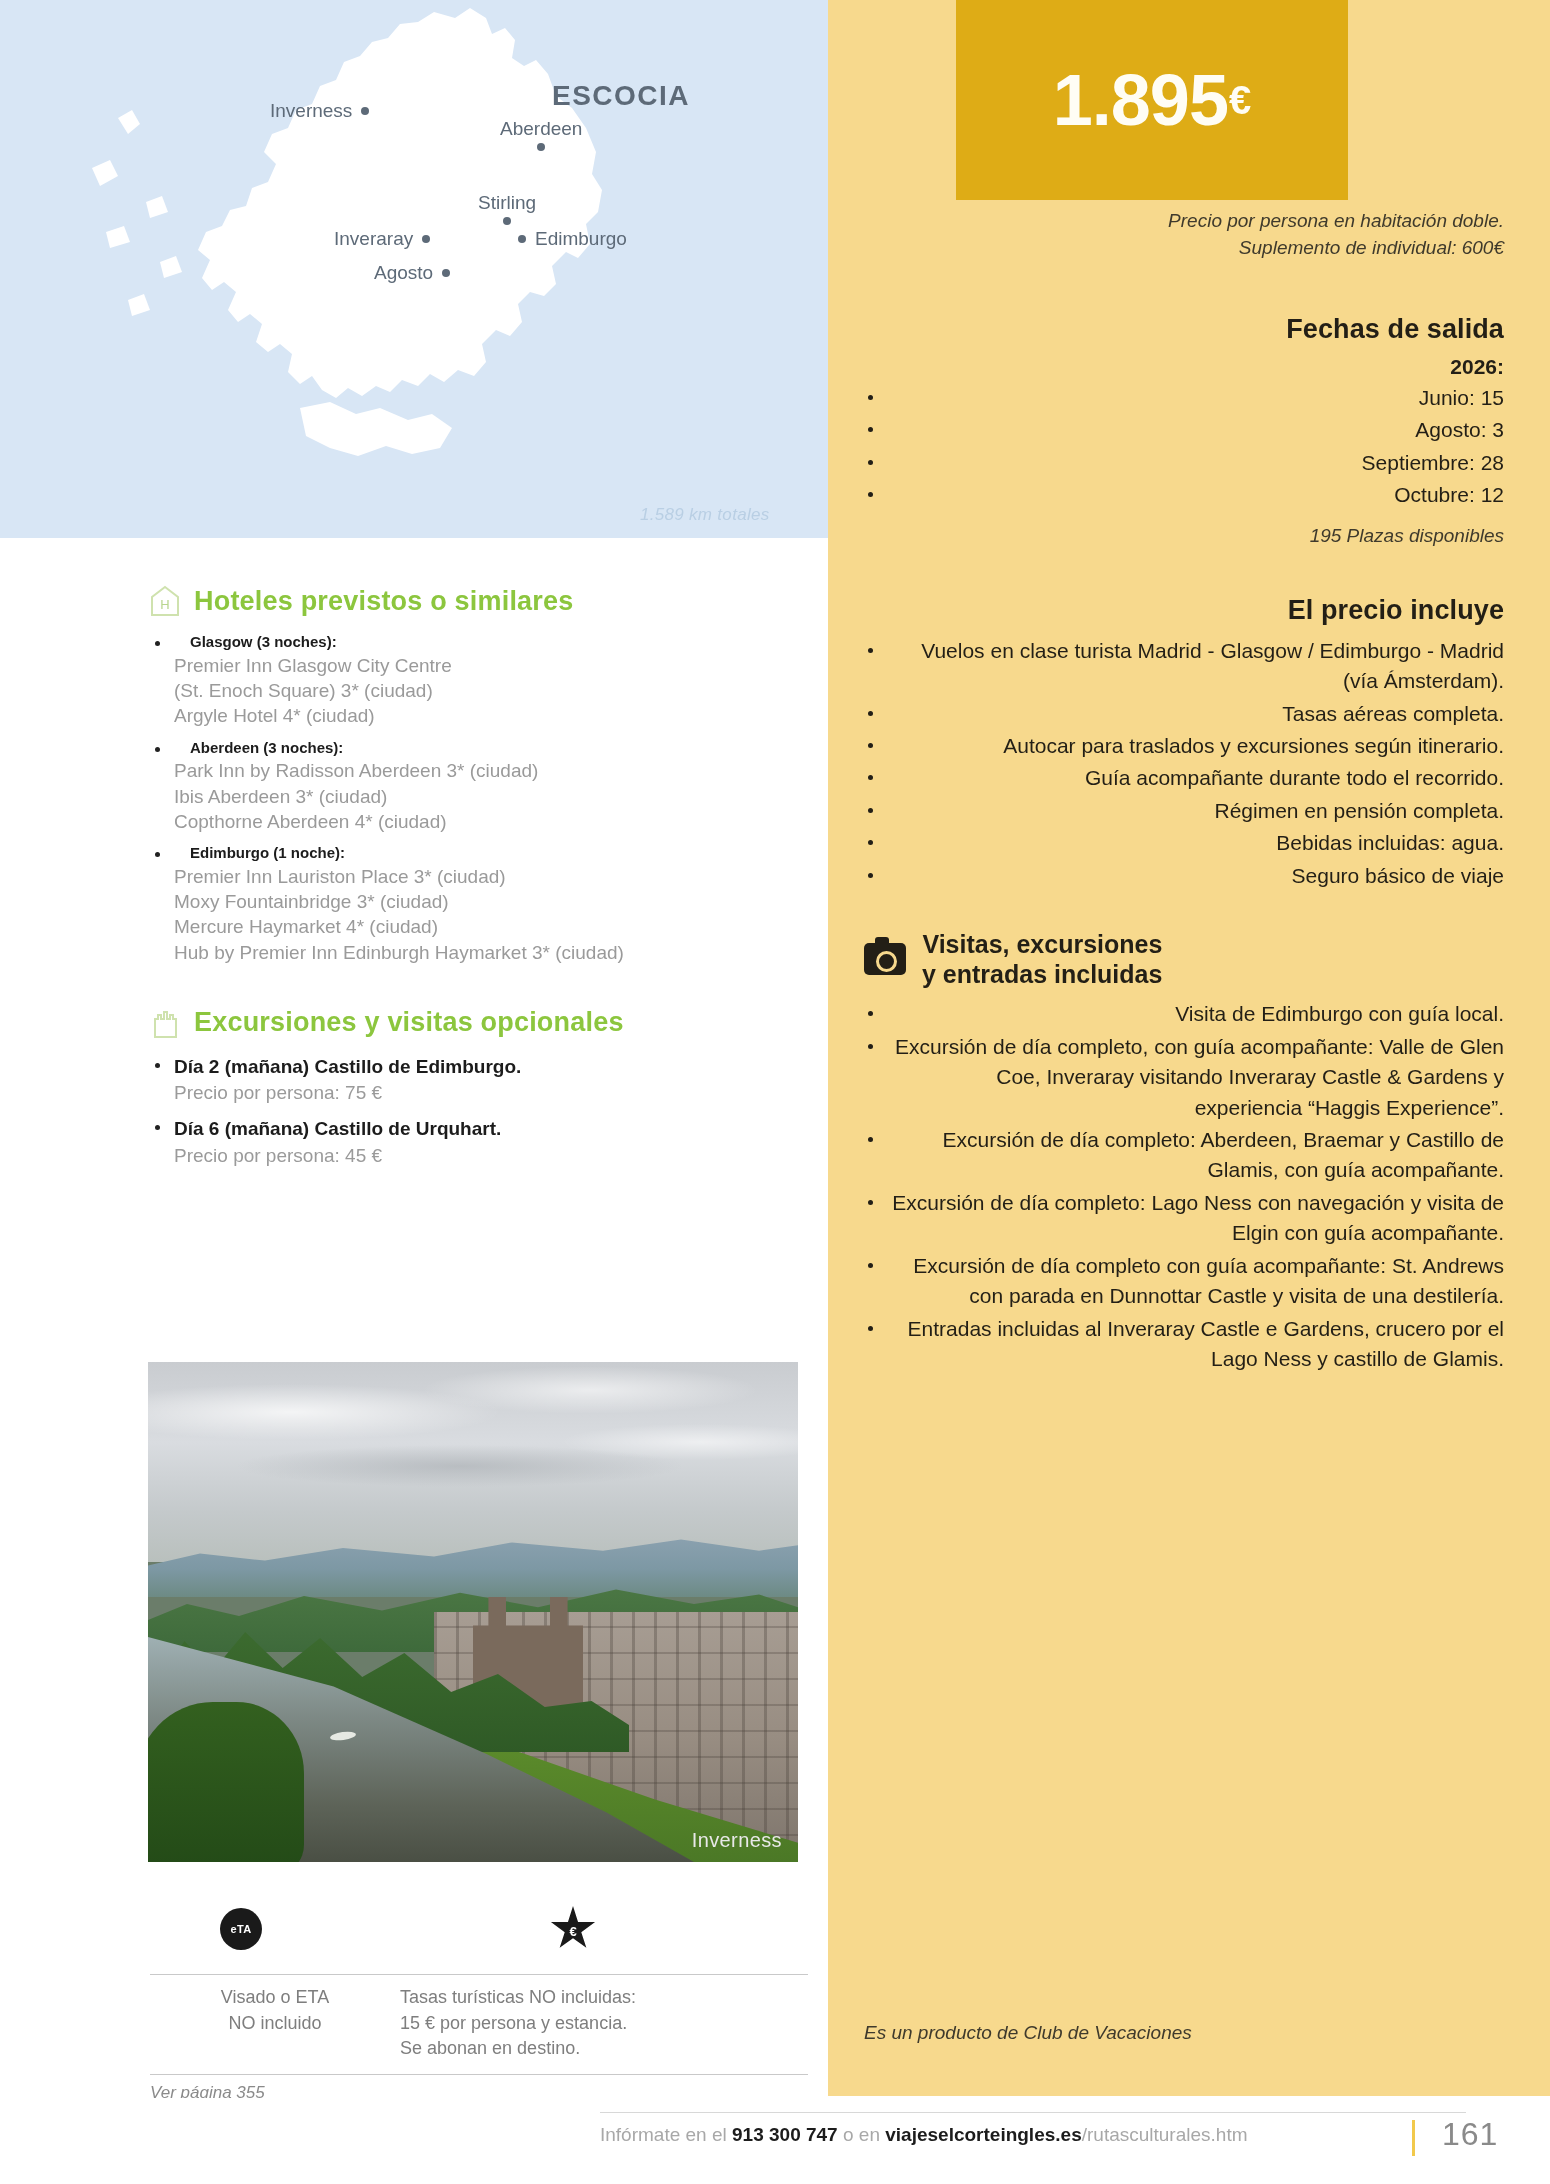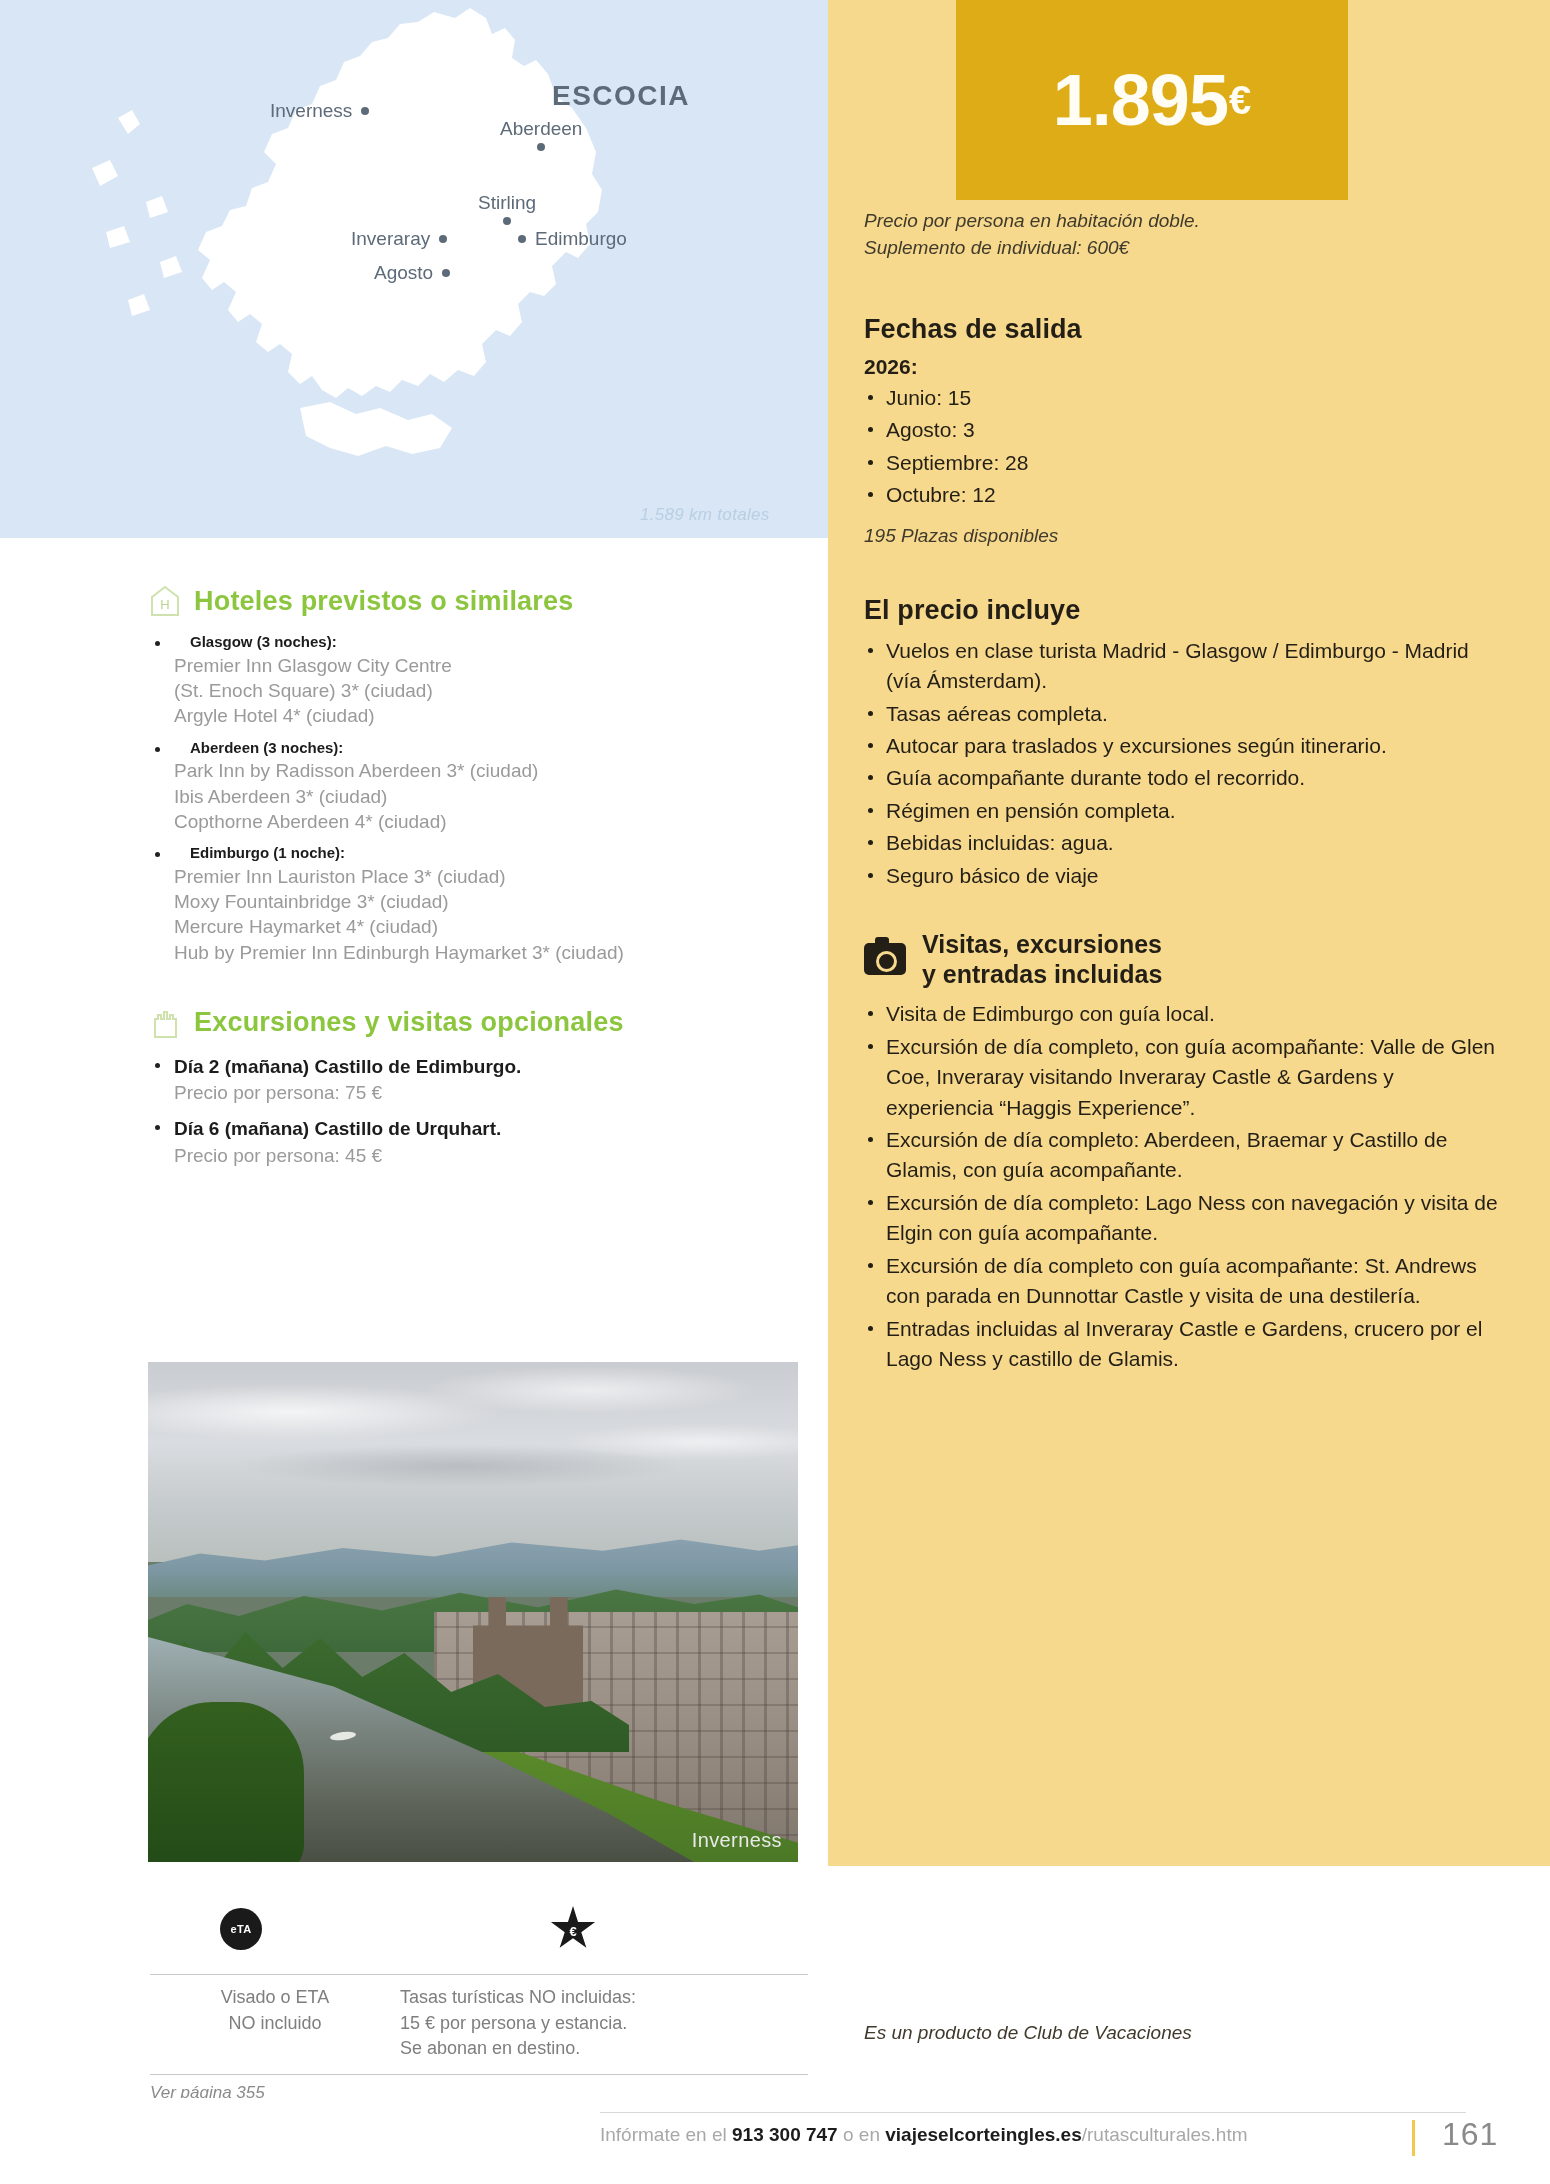--- a/index.html
+++ b/index.html
@@ -304,22 +304,23 @@
     color: #8a8a8a;
     padding-top: 8px;
   }
 
   
   .right-panel {
     position: absolute;
     left: 828px;
     top: 0;
     width: 722px;
-    height: 1866px;
+    height: 2096px;
     background: #f7d98d;
+    text-align: right;
   }
   .price-badge {
     position: absolute;
     left: 128px;
     top: 0;
     width: 392px;
     height: 200px;
     background: #deac16;
     display: flex;
     align-items: center;
@@ -501,21 +502,21 @@
       <path fill="#ffffff" d="M455,18 L470,8 L486,18 L492,34 L505,28 L515,40 L512,58 L524,66 L536,60 L548,74 L556,96 L572,108 L586,128 L596,152 L592,174 L602,190 L598,212 L586,224 L590,244 L578,258 L566,252 L552,266 L556,284 L544,296 L530,292 L518,304 L522,322 L510,336 L496,330 L482,344 L486,362 L474,376 L458,370 L444,382 L430,374 L418,386 L402,380 L390,392 L376,386 L362,396 L348,388 L336,398 L322,390 L312,376 L300,384 L288,372 L292,354 L280,344 L268,352 L256,342 L262,324 L250,314 L238,322 L228,310 L236,292 L224,282 L212,290 L202,278 L210,260 L198,250 L206,232 L222,226 L230,210 L246,206 L252,188 L268,182 L276,164 L264,152 L272,134 L288,128 L296,110 L312,104 L320,86 L336,80 L344,62 L360,56 L372,42 L388,38 L400,24 L418,22 L434,12 Z"></path>
       <path fill="#ffffff" d="M118,118 L132,110 L140,124 L128,134 Z M92,168 L110,160 L118,176 L100,186 Z M146,202 L162,196 L168,212 L150,218 Z M106,232 L124,226 L130,242 L110,248 Z M160,262 L176,256 L182,272 L164,278 Z M128,300 L144,294 L150,310 L132,316 Z"></path>
       <path fill="#ffffff" d="M300,408 L330,402 L356,414 L380,408 L408,420 L432,414 L452,428 L440,448 L412,454 L386,446 L358,456 L330,448 L306,436 Z"></path>
     </svg>
 
     <div class="map-title">ESCOCIA</div>
 
     <div class="city left-label" style="left:270px; top:100px;"><span>Inverness</span><span class="dot"></span></div>
     <div class="city above-label" style="left:500px; top:118px;"><span>Aberdeen</span><span class="dot"></span></div>
     <div class="city above-label" style="left:478px; top:192px;"><span>Stirling</span><span class="dot"></span></div>
-    <div class="city left-label" style="left:334px; top:228px;margin-left:17px;"><span>Inveraray</span><span class="dot"></span></div>
+    <div class="city left-label" style="left:334px; top:228px;"><span>Inveraray</span><span class="dot"></span></div>
     <div class="city right-label" style="left:518px; top:228px;"><span class="dot"></span><span>Edimburgo</span></div>
     <div class="city left-label" style="left:374px; top:262px;"><span>Agosto</span><span class="dot"></span></div>
 
     <div class="map-km">1.589 km totales</div>
   </div>
 
   <div class="left-col">
 
     <div class="sec-head">
       <span class="sec-icon">

